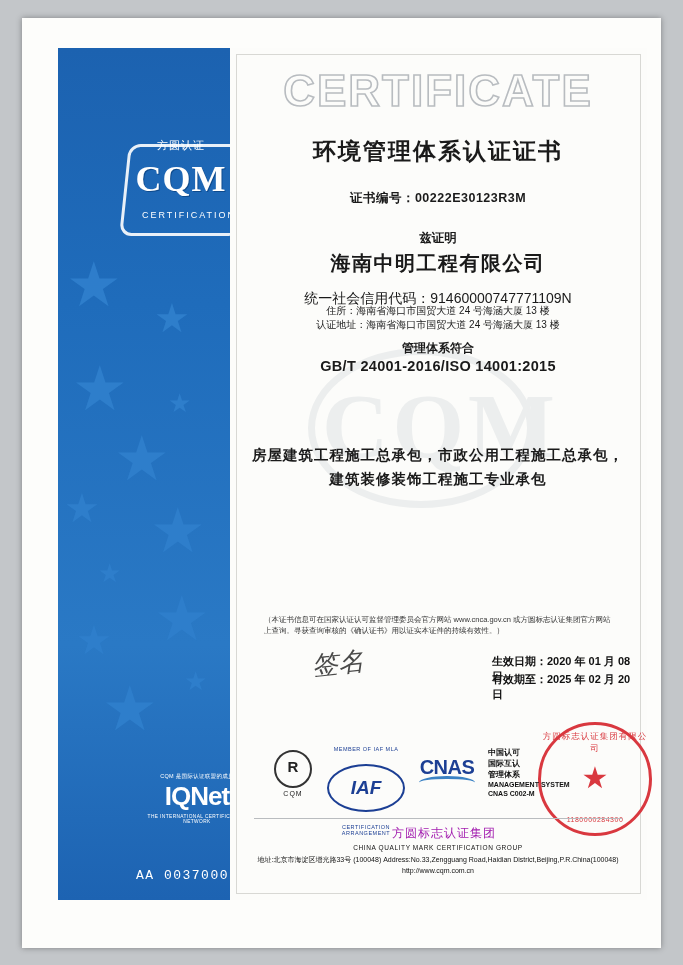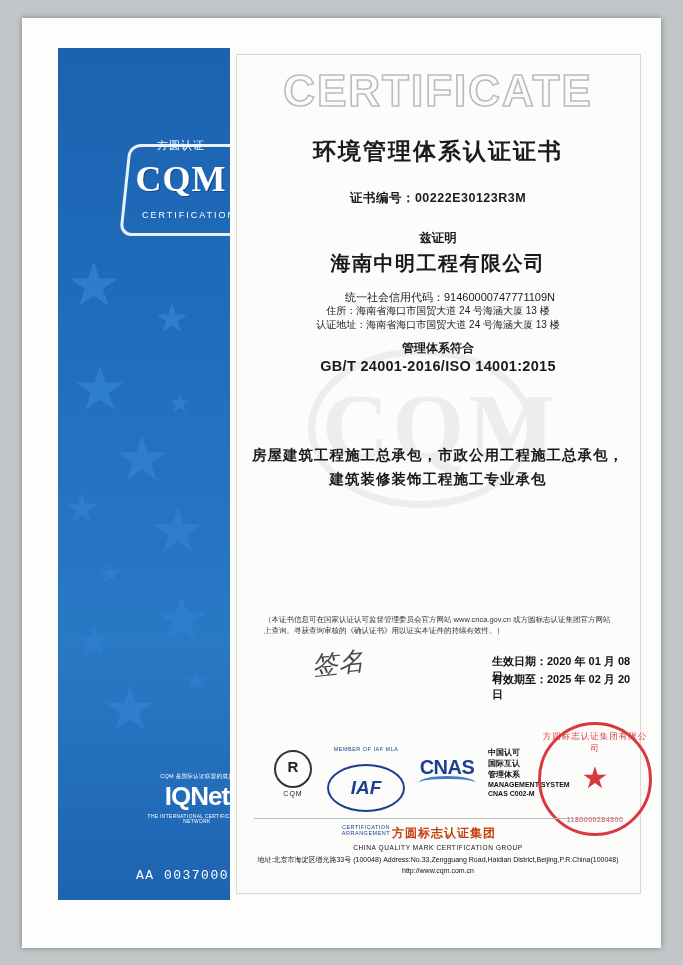--- a/index.html
+++ b/index.html
@@ -113,21 +113,21 @@
     position:absolute;top:74px;left:8px;
     width:126px;text-align:center;
     color:#fff;font-size:9px;letter-spacing:2px;
   }
   
   .t{position:absolute;text-align:center;width:404px;left:214px;color:#1a1a1a;}
   .title-cn{top:118px;font-size:23px;font-weight:bold;letter-spacing:2px;}
   .cert-no{top:172px;font-size:12.5px;font-weight:bold;letter-spacing:.5px;}
   .hereby{top:212px;font-size:12.5px;font-weight:bold;}
   .company{top:232px;font-size:20px;font-weight:bold;letter-spacing:1.5px;}
-  .credit{top:272px;font-size:11px;padding-left:12px;}
+  .credit{top:272px;font-size:14px;}
   .addr1{top:286px;font-size:10px;}
   .addr2{top:300px;font-size:10px;}
   .std-label{top:322px;font-size:12px;font-weight:bold;}
   .std-value{top:340px;font-size:14.5px;font-weight:bold;letter-spacing:.3px;}
   .scope-label{top:400px;font-size:12px;font-weight:bold;}
   .scope-1{top:428px;font-size:14.5px;font-weight:bold;letter-spacing:1px;}
   .scope-2{top:452px;font-size:14.5px;font-weight:bold;letter-spacing:1px;}
 
   .disclaimer{
     position:absolute;left:242px;top:596px;width:348px;
@@ -218,21 +218,21 @@
     color:#fff;font-size:13px;letter-spacing:1.5px;
     font-family:"Liberation Mono", monospace;
   }
   
   .footer{
     position:absolute;left:214px;top:800px;width:404px;text-align:center;
   }
   .footer .rule{
     width:368px;height:1px;background:#b9bcbf;margin:0 auto 6px;
   }
-  .footer .org-cn{font-size:12px;font-weight:bold;color:#c2410c;letter-spacing:1px;margin-left:12px;}
+  .footer .org-cn{font-size:12px;font-weight:normal;color:#a21caf;letter-spacing:1px;margin-left:12px;}
   .footer .org-en{font-size:6.5px;color:#111;letter-spacing:.6px;margin-top:2px;}
   .footer .addr{font-size:7px;color:#111;margin-top:4px;}
   .footer .url{font-size:7px;color:#111;margin-top:2px;}
 </style>
 </head>
 <body>
 
 <div class="page">
   <div class="sheet">
 

